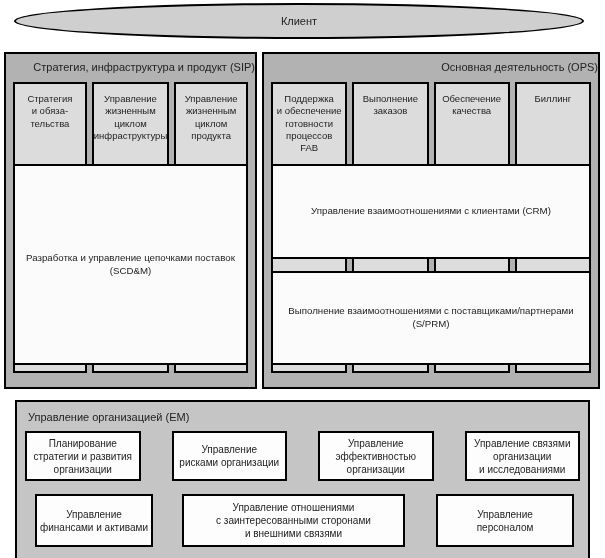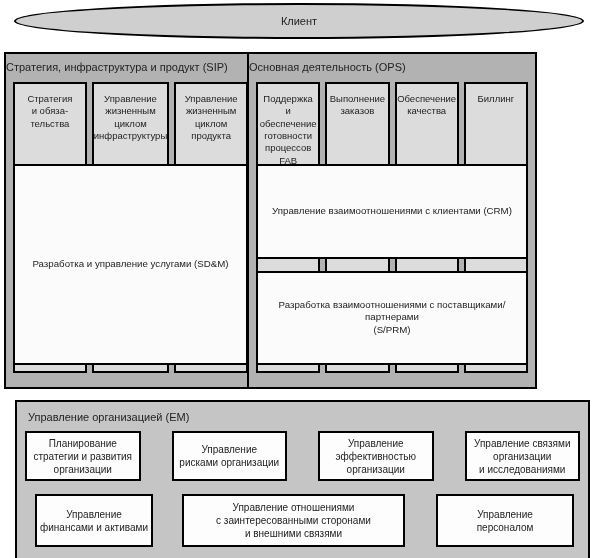--- a/index.html
+++ b/index.html
@@ -14,22 +14,22 @@
     background:#cfcfcf; border:2px solid #000; border-radius:50%;
     display:flex; align-items:center; justify-content:center;
     font-size:11px; box-sizing:border-box;
   }
   
   .panel {
     position:absolute; top:52px; background:#b2b2b2; border:2px solid #000;
     box-sizing:border-box;
   }
   .panel.sip { left:4px;   width:253px; height:337px; }
-  .panel.ops { left:247px; width:290px; height:337px; }
-  .panel-title { text-align:left; margin-top:7px; font-size:11px; }
+  .panel.ops { left:262px; width:338px; height:337px; }
+  .panel-title { text-align:right; margin-top:7px; font-size:11px; }
   .panel-body { position:absolute; left:7px; right:7px; top:28px; bottom:7px; }
   .columns { position:absolute; left:0; right:0; top:0; bottom:7px; display:flex; gap:5px; }
   .column {
     flex:1; background:#dcdcdc; border:2px solid #000; box-sizing:border-box;
     text-align:center; font-size:9.5px; line-height:1.3; padding-top:9px;
     white-space:pre-line;
   }
   .bars {
     position:absolute; left:0; right:0; top:82px; bottom:15px;
     display:flex; flex-direction:column; gap:12px;
@@ -80,21 +80,22 @@
         <div class="column">Управление
 жизненным
 циклом
 инфраструктуры</div>
         <div class="column">Управление
 жизненным
 циклом
 продукта</div>
       </div>
       <div class="bars">
-        <div class="bar">Разработка и управление услугами (SD&amp;M)</div>
+        <div class="bar">Разработка и управление цепочками поставок
+(SCD&amp;M)</div>
       </div>
     </div>
   </div>
 
   <div class="panel ops">
     <div class="panel-title">Основная деятельность (OPS)</div>
     <div class="panel-body">
       <div class="columns">
         <div class="column">Поддержка
 и обеспечение
@@ -102,21 +103,21 @@
 процессов
 FAB</div>
         <div class="column">Выполнение
 заказов</div>
         <div class="column">Обеспечение
 качества</div>
         <div class="column">Биллинг</div>
       </div>
       <div class="bars">
         <div class="bar">Управление взаимоотношениями с клиентами (CRM)</div>
-        <div class="bar">Разработка взаимоотношениями с поставщиками/партнерами
+        <div class="bar">Выполнение взаимоотношениями с поставщиками/партнерами
 (S/PRM)</div>
       </div>
     </div>
   </div>
 
   <div class="em">
     <div class="em-title">Управление организацией (EM)</div>
     <div class="em-row1">
       <div class="embox">Планирование
 стратегии и развития

